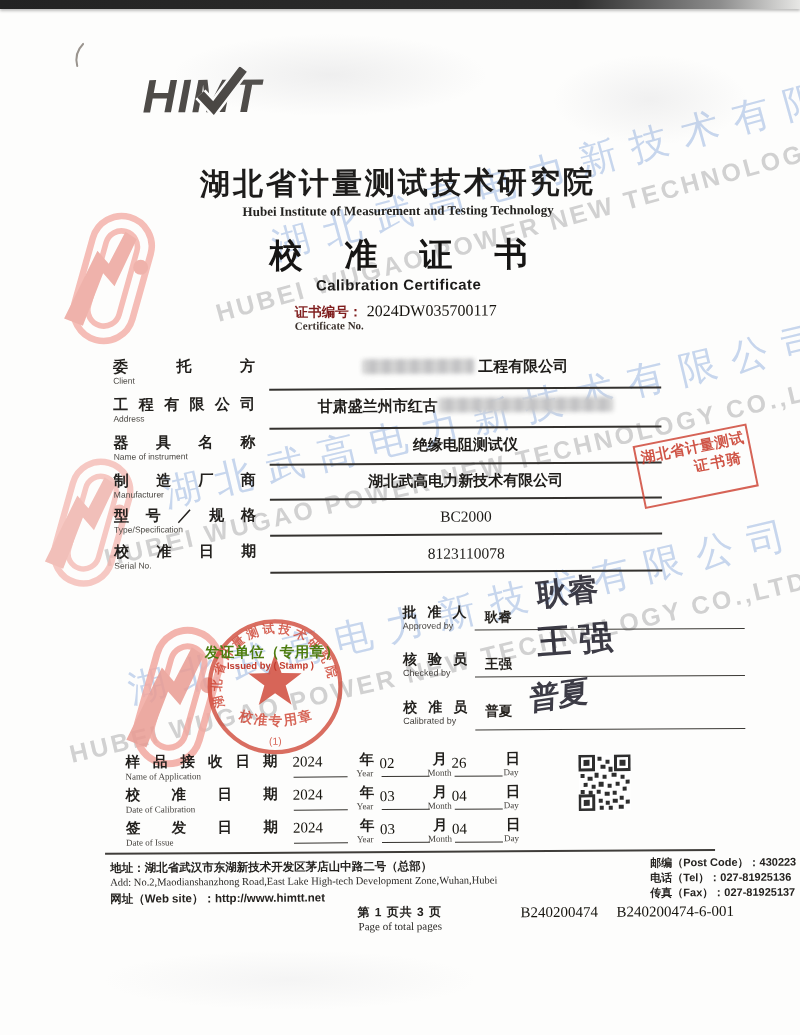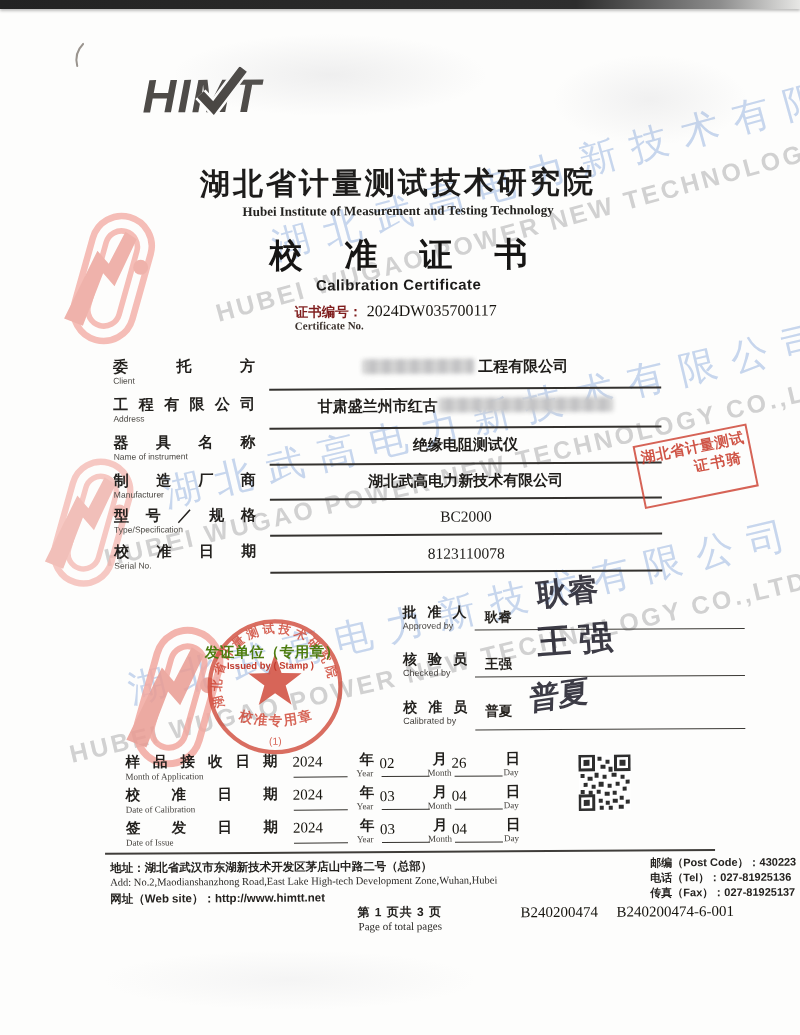--- a/index.html
+++ b/index.html
@@ -232,21 +232,21 @@
     <path id="bannerPath" d="M30,108 Q75,124 120,108" fill="none"></path>
     <text font-size="14.5" font-weight="bold" fill="#cf4636" letter-spacing="2" opacity=".9">
       <textPath href="#bannerPath" startOffset="6">校准专用章</textPath>
     </text>
     <text x="75" y="137" text-anchor="middle" font-size="11" fill="#cf4636" opacity=".9">(1)</text>
   </svg>
   <div class="stamp-overlay1">发证单位（专用章）</div>
   <div class="stamp-overlay2">Issued by ( Stamp )</div>
 
   <div class="dlabel" style="top:751px;font-family:Liberation Mono, monospace;">样品接收日期</div>
-  <div class="dsub" style="top:770px;">Month of Application</div>
+  <div class="dsub" style="top:770px;">Name of Application</div>
   <div class="dval" style="left:291px;top:753px;">2024</div>
   <div class="dline" style="left:292px;top:776px;"></div>
   <div class="dunit" style="left:358px;top:750px;">年</div>
   <div class="dunit-en" style="left:355px;top:768px;">Year</div>
   <div class="dval" style="left:378px;top:755px;">02</div>
   <div class="dline" style="left:380px;top:776px;width:48px;"></div>
   <div class="dunit" style="left:431px;top:750px;">月</div>
   <div class="dunit-en" style="left:426px;top:768px;">Month</div>
   <div class="dval" style="left:450px;top:755px;">26</div>
   <div class="dline" style="left:453px;top:776px;width:48px;"></div>

